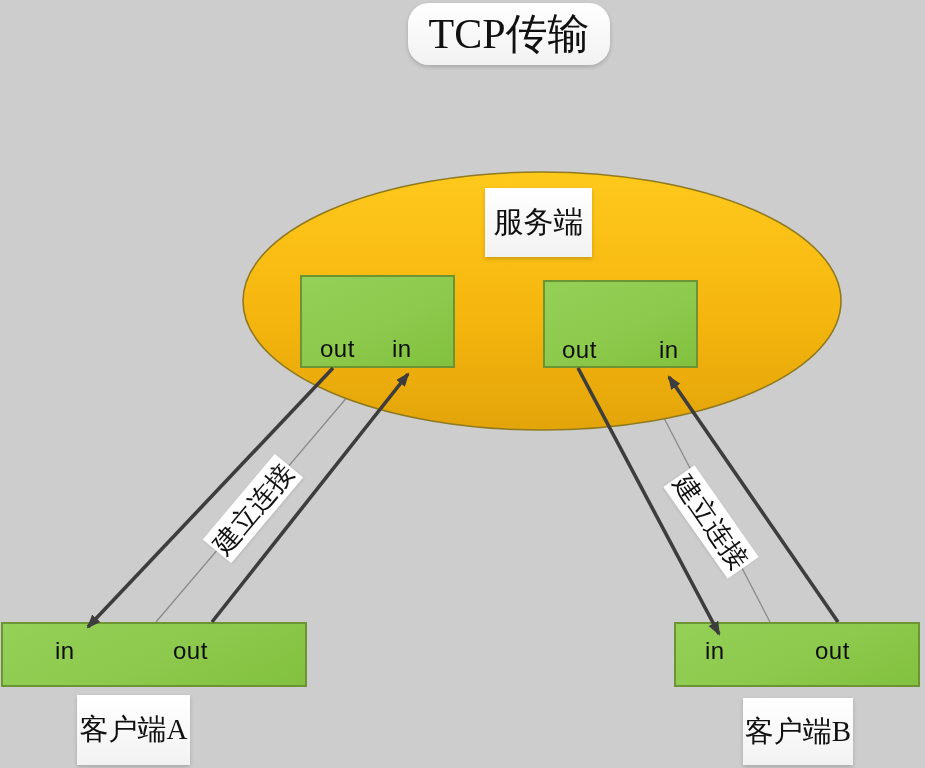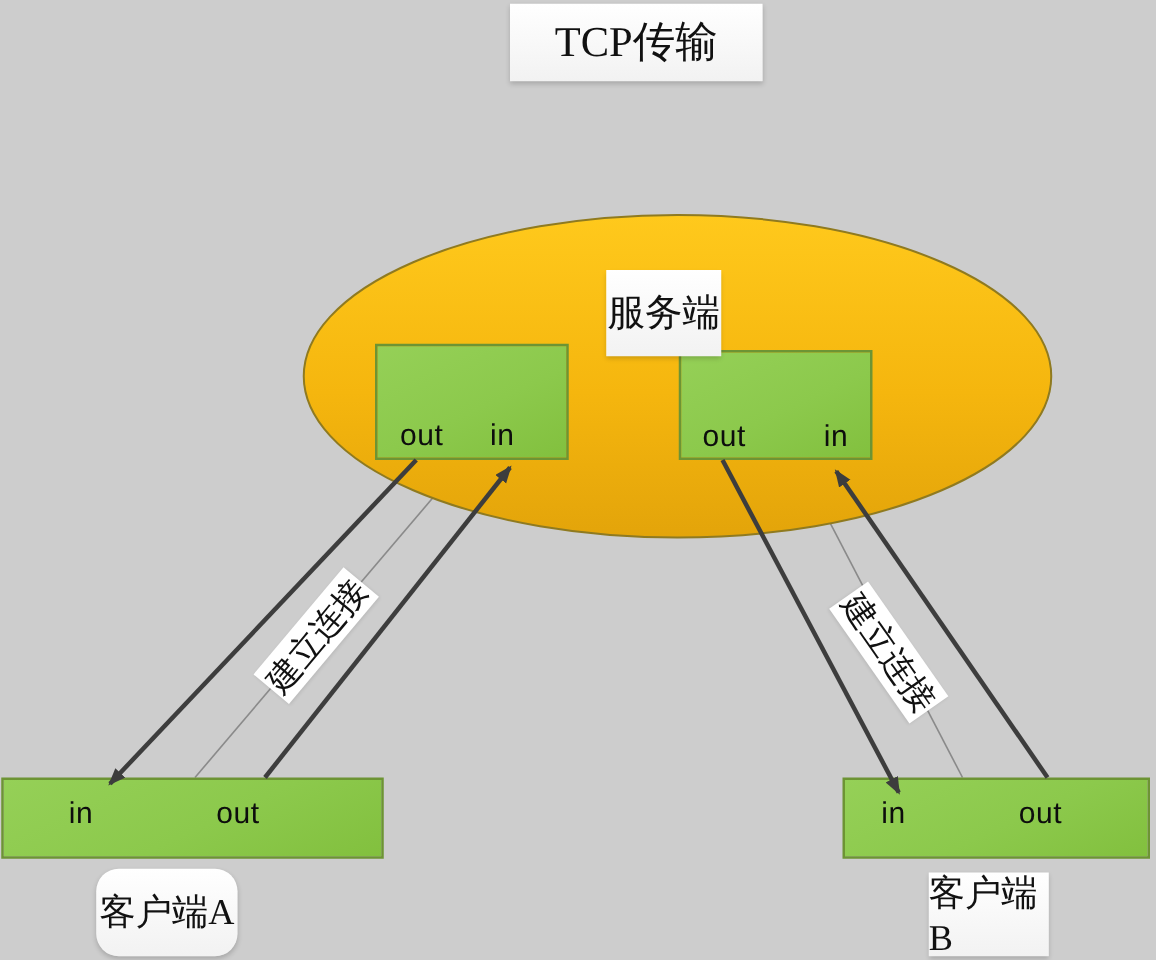--- a/index.html
+++ b/index.html
@@ -14,24 +14,24 @@
 
   
   .plate {
     position:absolute; z-index:4;
     background:linear-gradient(#ffffff,#f2f2f2);
     box-shadow:0 2px 4px rgba(0,0,0,.18);
     display:flex; align-items:center; justify-content:center;
     color:#111;
     font-family:"Liberation Serif","DejaVu Serif",serif;
   }
-  .plate-title   { left:408px; top:3px;   width:202px; height:62px; font-size:34px; }
-  .plate-server  { left:485px; top:188px; width:92px; height:69px; font-size:30px;margin-top:28px; }
-  .plate-clientA { left:77px;  top:695px; width:113px; height:70px; font-size:29px;border-radius:18px; }
-  .plate-clientB { left:743px; top:698px; width:96px; height:67px; font-size:29px; }
+  .plate-title   { left:408px; top:3px;   width:202px; height:62px; font-size:42px;border-radius:21px; }
+  .plate-server  { left:485px; top:188px; width:107px; height:69px; font-size:30px; }
+  .plate-clientA { left:77px;  top:695px; width:113px; height:70px; font-size:29px; }
+  .plate-clientB { left:743px; top:698px; width:110px; height:67px; font-size:29px; }
 
   
   .gbox {
     position:absolute; z-index:2;
     background:linear-gradient(155deg,#95d057 0%,#8cc94c 55%,#82c03e 100%);
     border:2px solid #6d9434; box-sizing:border-box;
   }
   .srv-left  { left:300px; top:275px; width:155px; height:93px; }
   .srv-right { left:543px; top:280px; width:155px; height:88px; }
   .client-a  { left:1px;   top:622px; width:306px; height:65px; }

